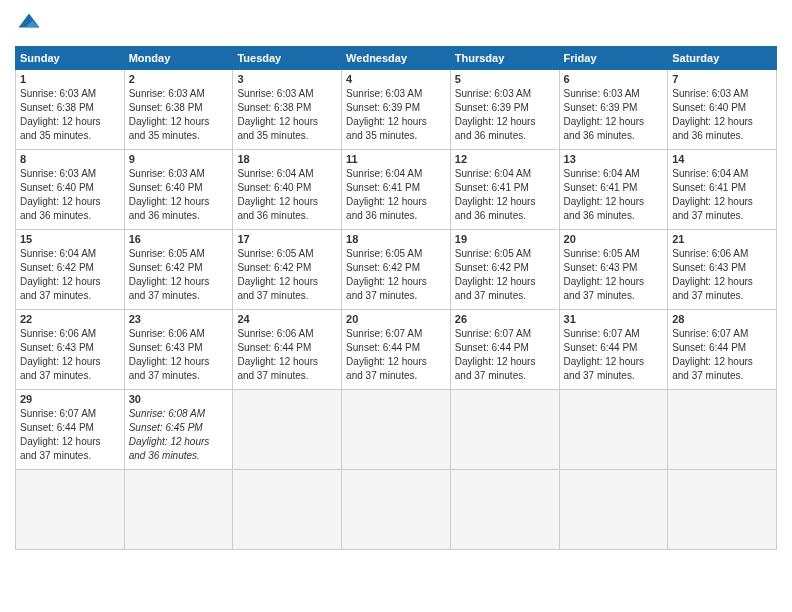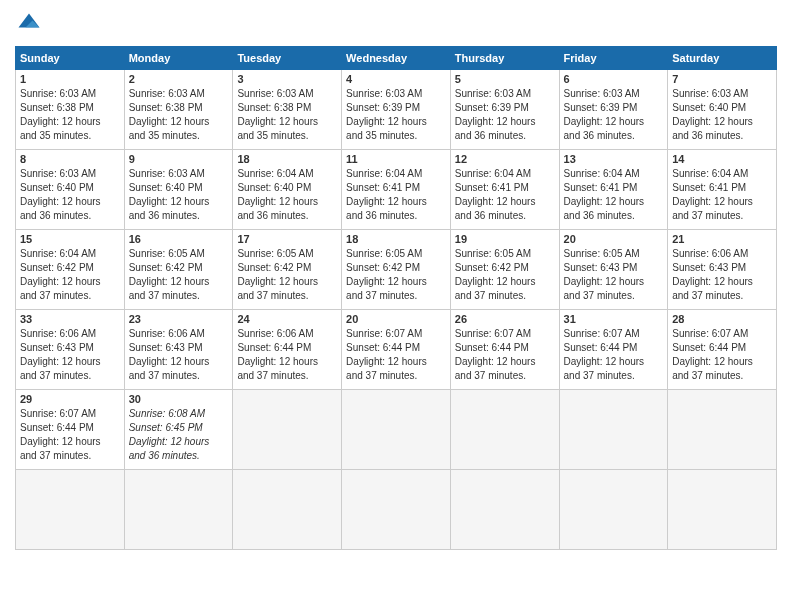--- a/index.html
+++ b/index.html
@@ -279,21 +279,21 @@
           <td>
             <span class="day-num">21</span>
             <div class="day-info" style="white-space: pre-line;">Sunrise: 6:06 AM
 Sunset: 6:43 PM
 Daylight: 12 hours
 and 37 minutes.</div>
           </td>
         </tr>
         <tr>
           <td>
-            <span class="day-num">33</span>
+            <span class="day-num">22</span>
             <div class="day-info" style="white-space: pre-line;">Sunrise: 6:06 AM
 Sunset: 6:43 PM
 Daylight: 12 hours
 and 37 minutes.</div>
           </td>
           <td>
             <span class="day-num">23</span>
             <div class="day-info" style="white-space: pre-line;">Sunrise: 6:06 AM
 Sunset: 6:43 PM
 Daylight: 12 hours

